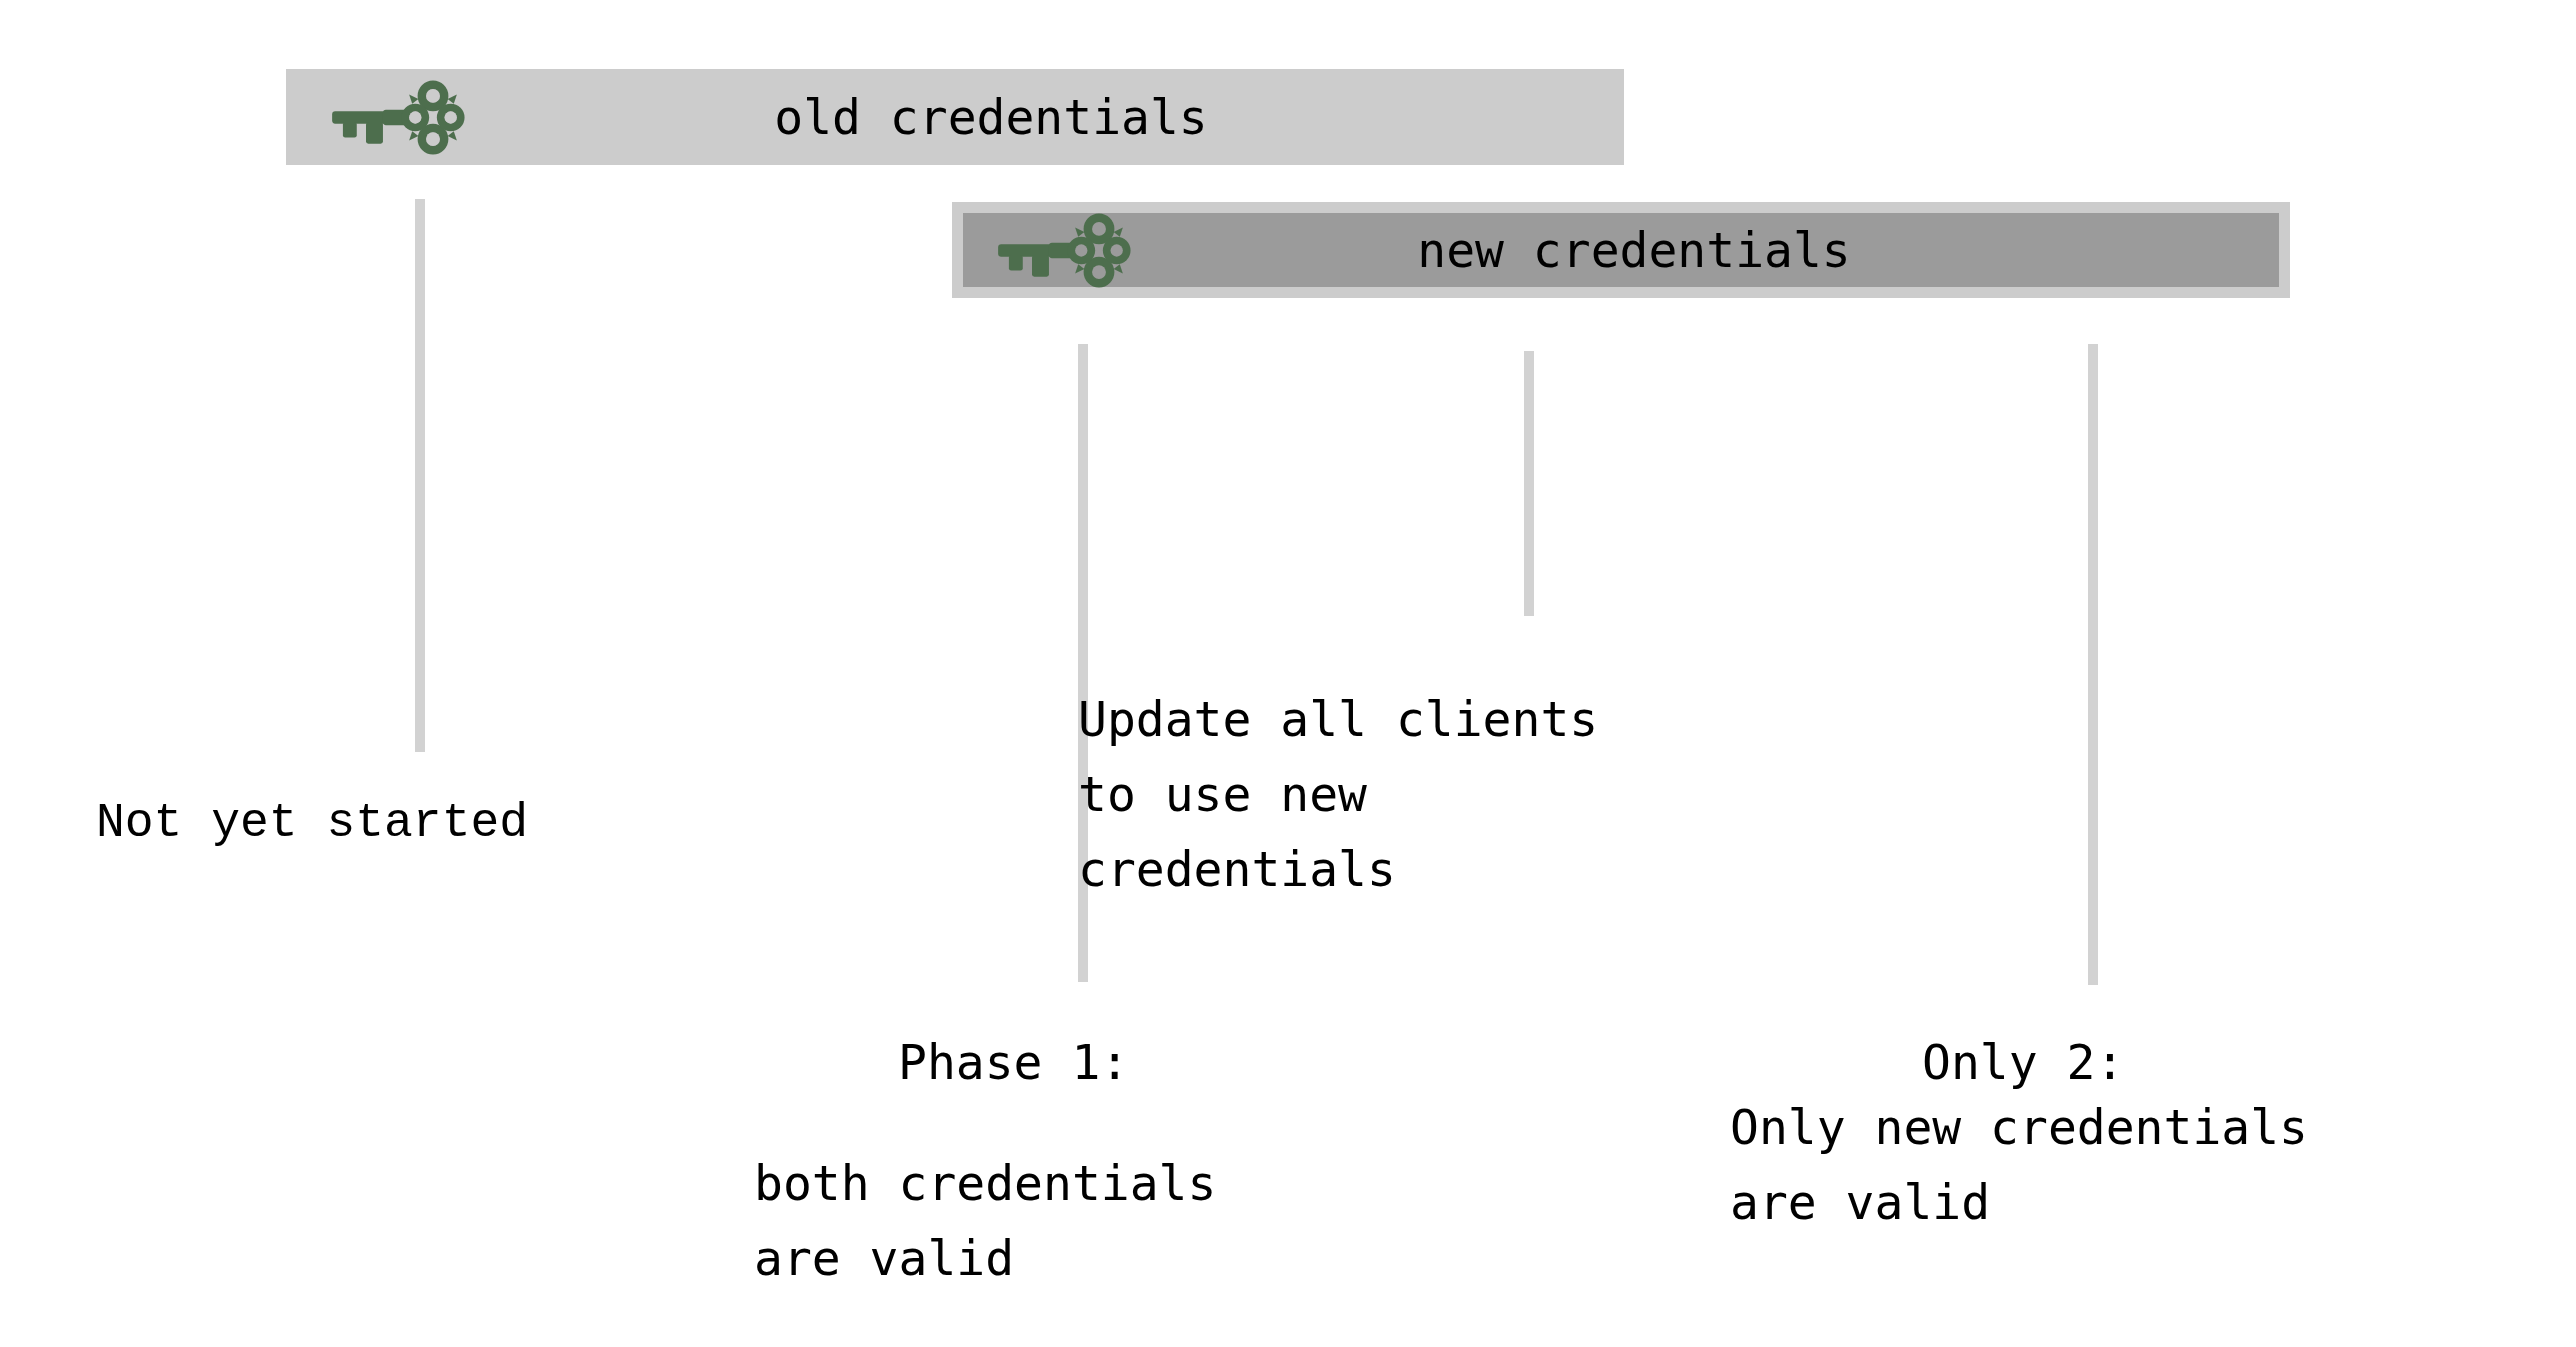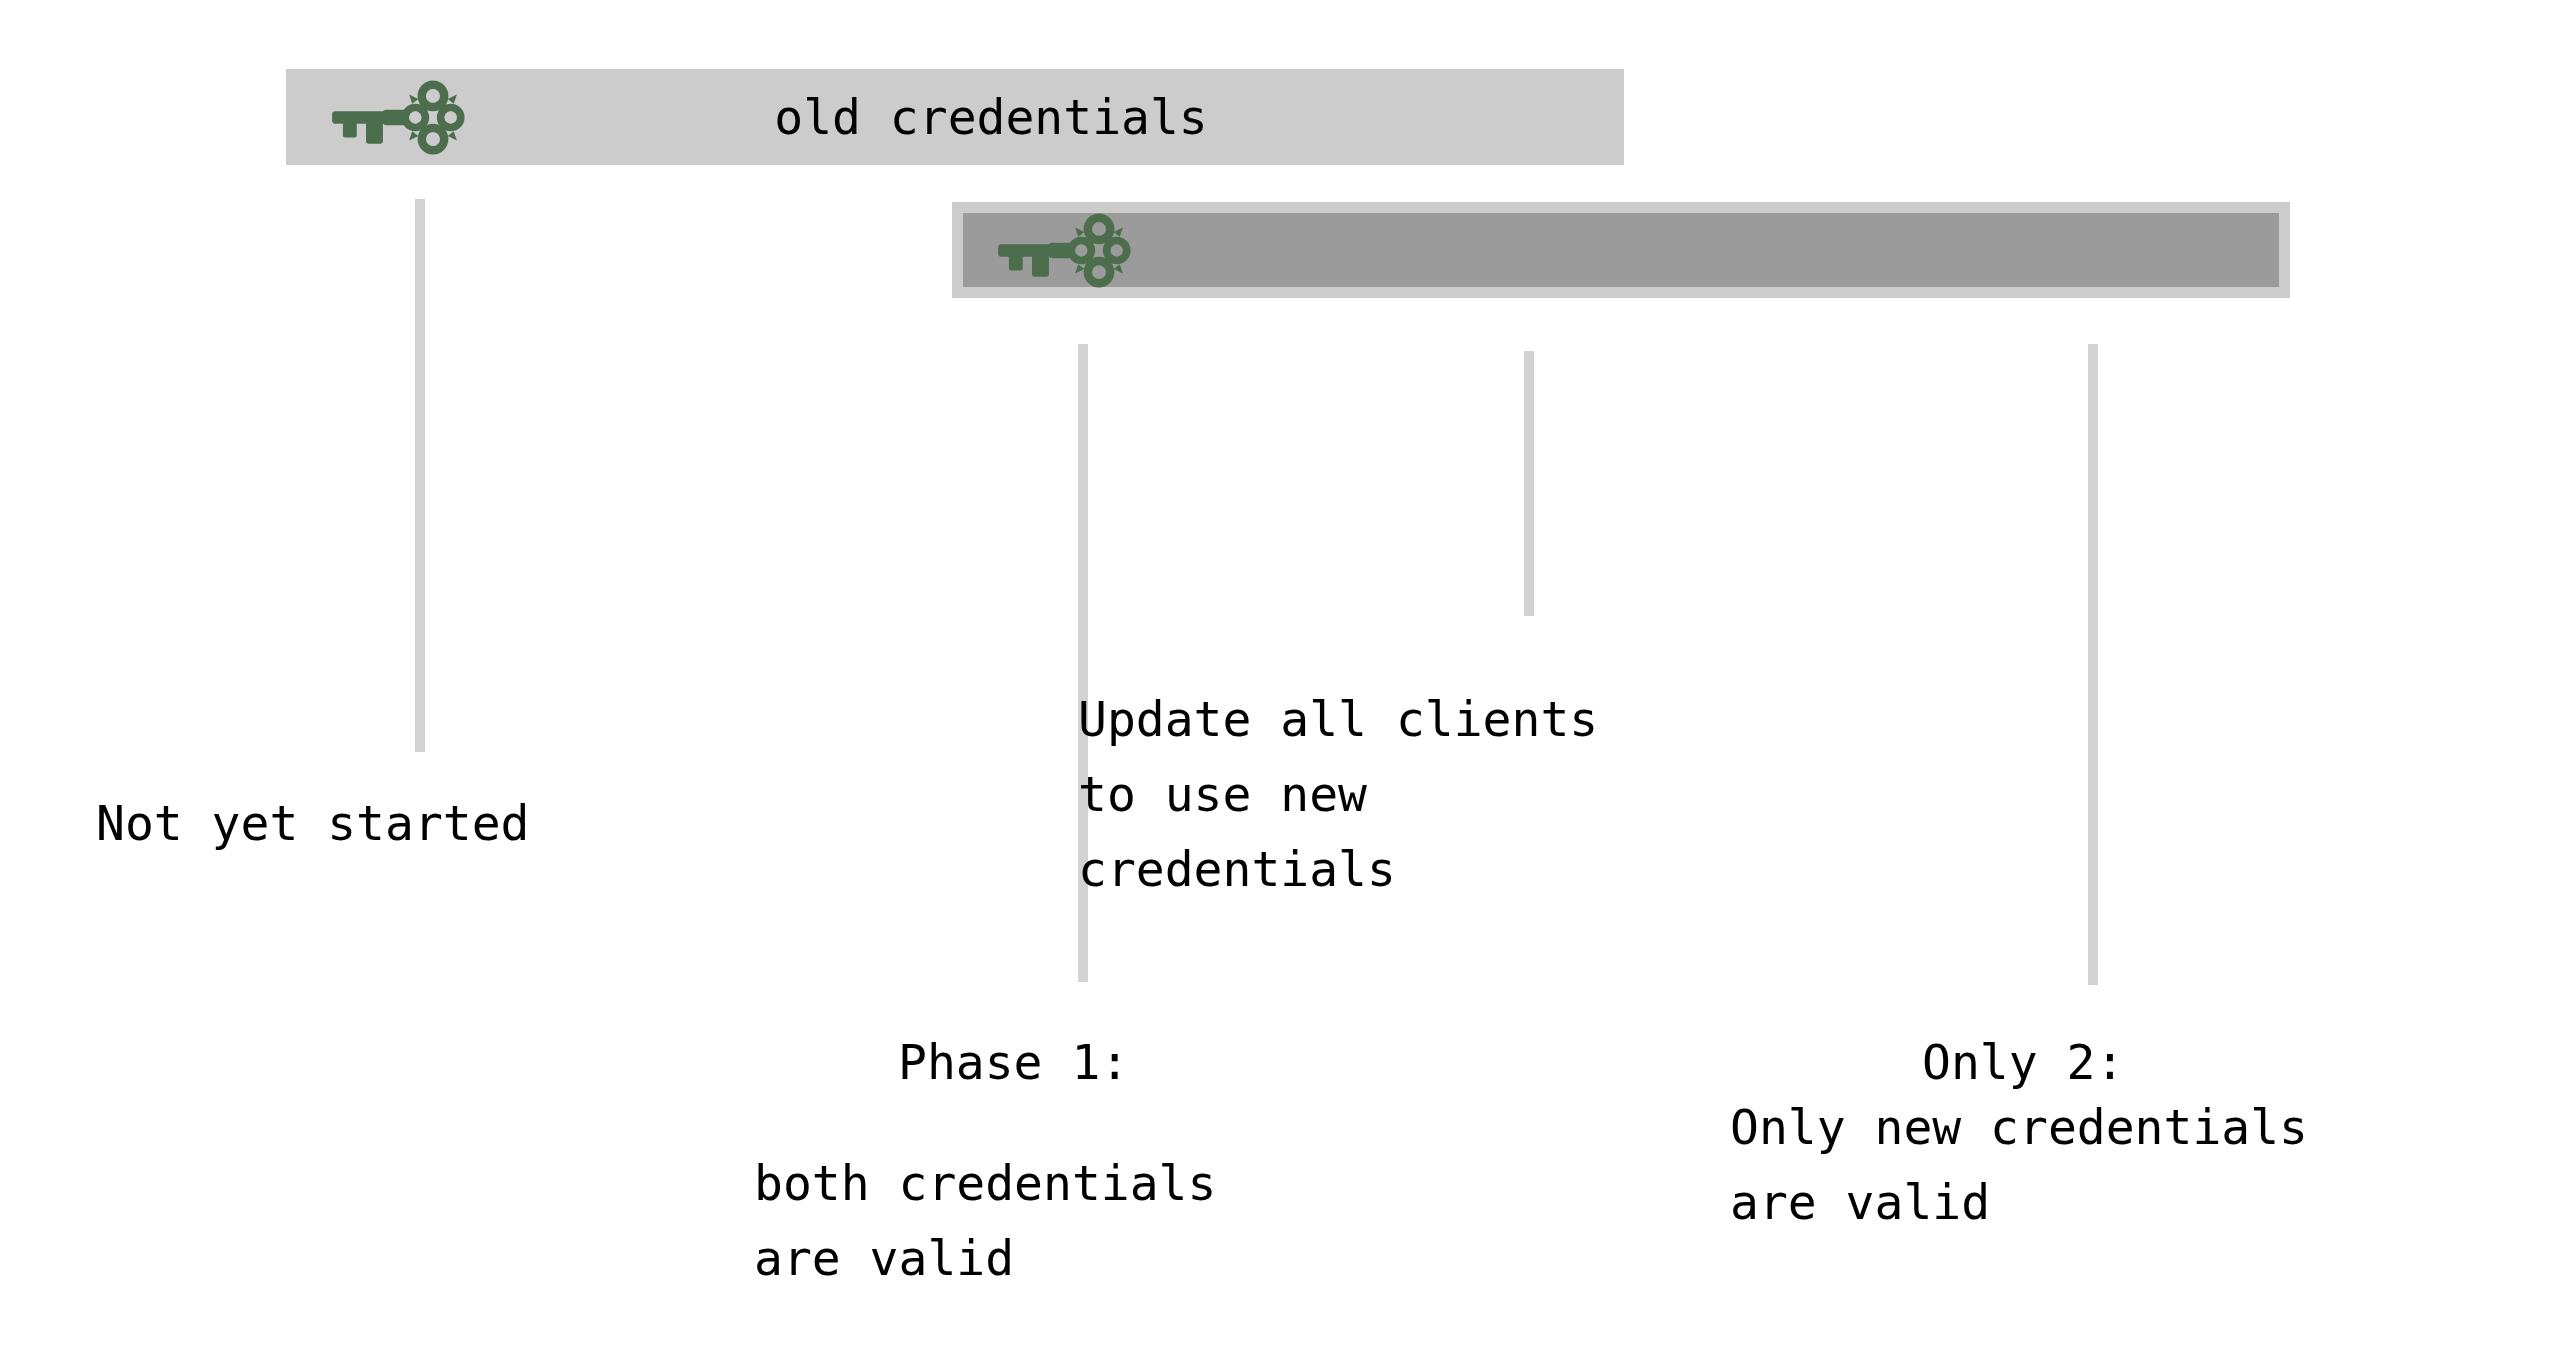--- a/index.html
+++ b/index.html
@@ -71,21 +71,21 @@
   
   .txt {
     position: absolute;
     color: #000000;
     font-size: 48px;
     line-height: 75px;
     white-space: pre-line;
     margin: 0;
   }
   .txt.center { }
-  .txt.left   { text-align: left; }
+  .txt.left   { text-align: left; font-family: Liberation Mono, monospace; }
 
   #label-not-started {
     left: 96px;
     top: 786px;
   }
 
   #label-update-clients {
     left: 1078px;
     top: 682px;
     width: 788px;
@@ -170,20 +170,21 @@
         <path d="M150 26 l12 -6 l-4 12 z"></path>
         <path d="M150 74 l12 6 l-4 -12 z"></path>
       </g>
       <g fill="#9b9b9b">
         <circle cx="131" cy="22" r="9"></circle>
         <circle cx="131" cy="78" r="9"></circle>
         <circle cx="108" cy="50" r="8"></circle>
         <circle cx="154" cy="50" r="8"></circle>
       </g>
     </svg>
+    <span class="cred-label">new credentials</span>
   </div>
 
   <div id="vline-1" class="vline"></div>
   <div id="vline-2" class="vline"></div>
   <div id="vline-3" class="vline"></div>
   <div id="vline-4" class="vline"></div>
 
   <div id="label-not-started" class="txt left">Not yet started</div>
 
   <div id="label-update-clients" class="txt center">Update all clients

